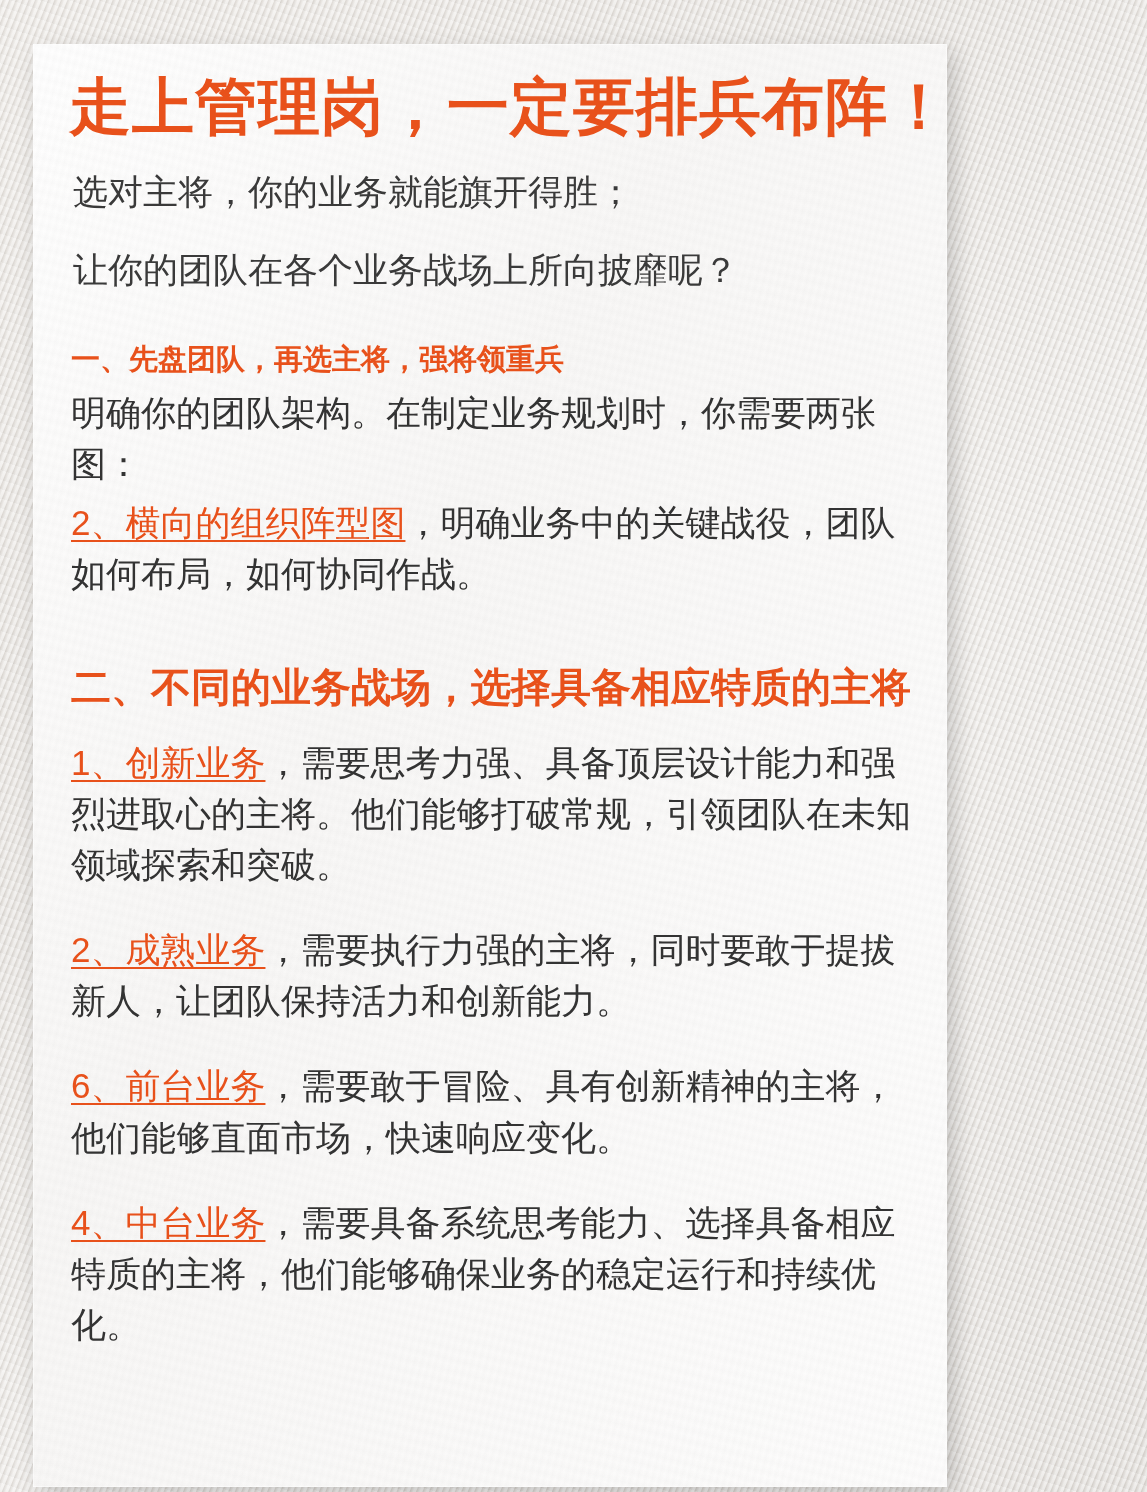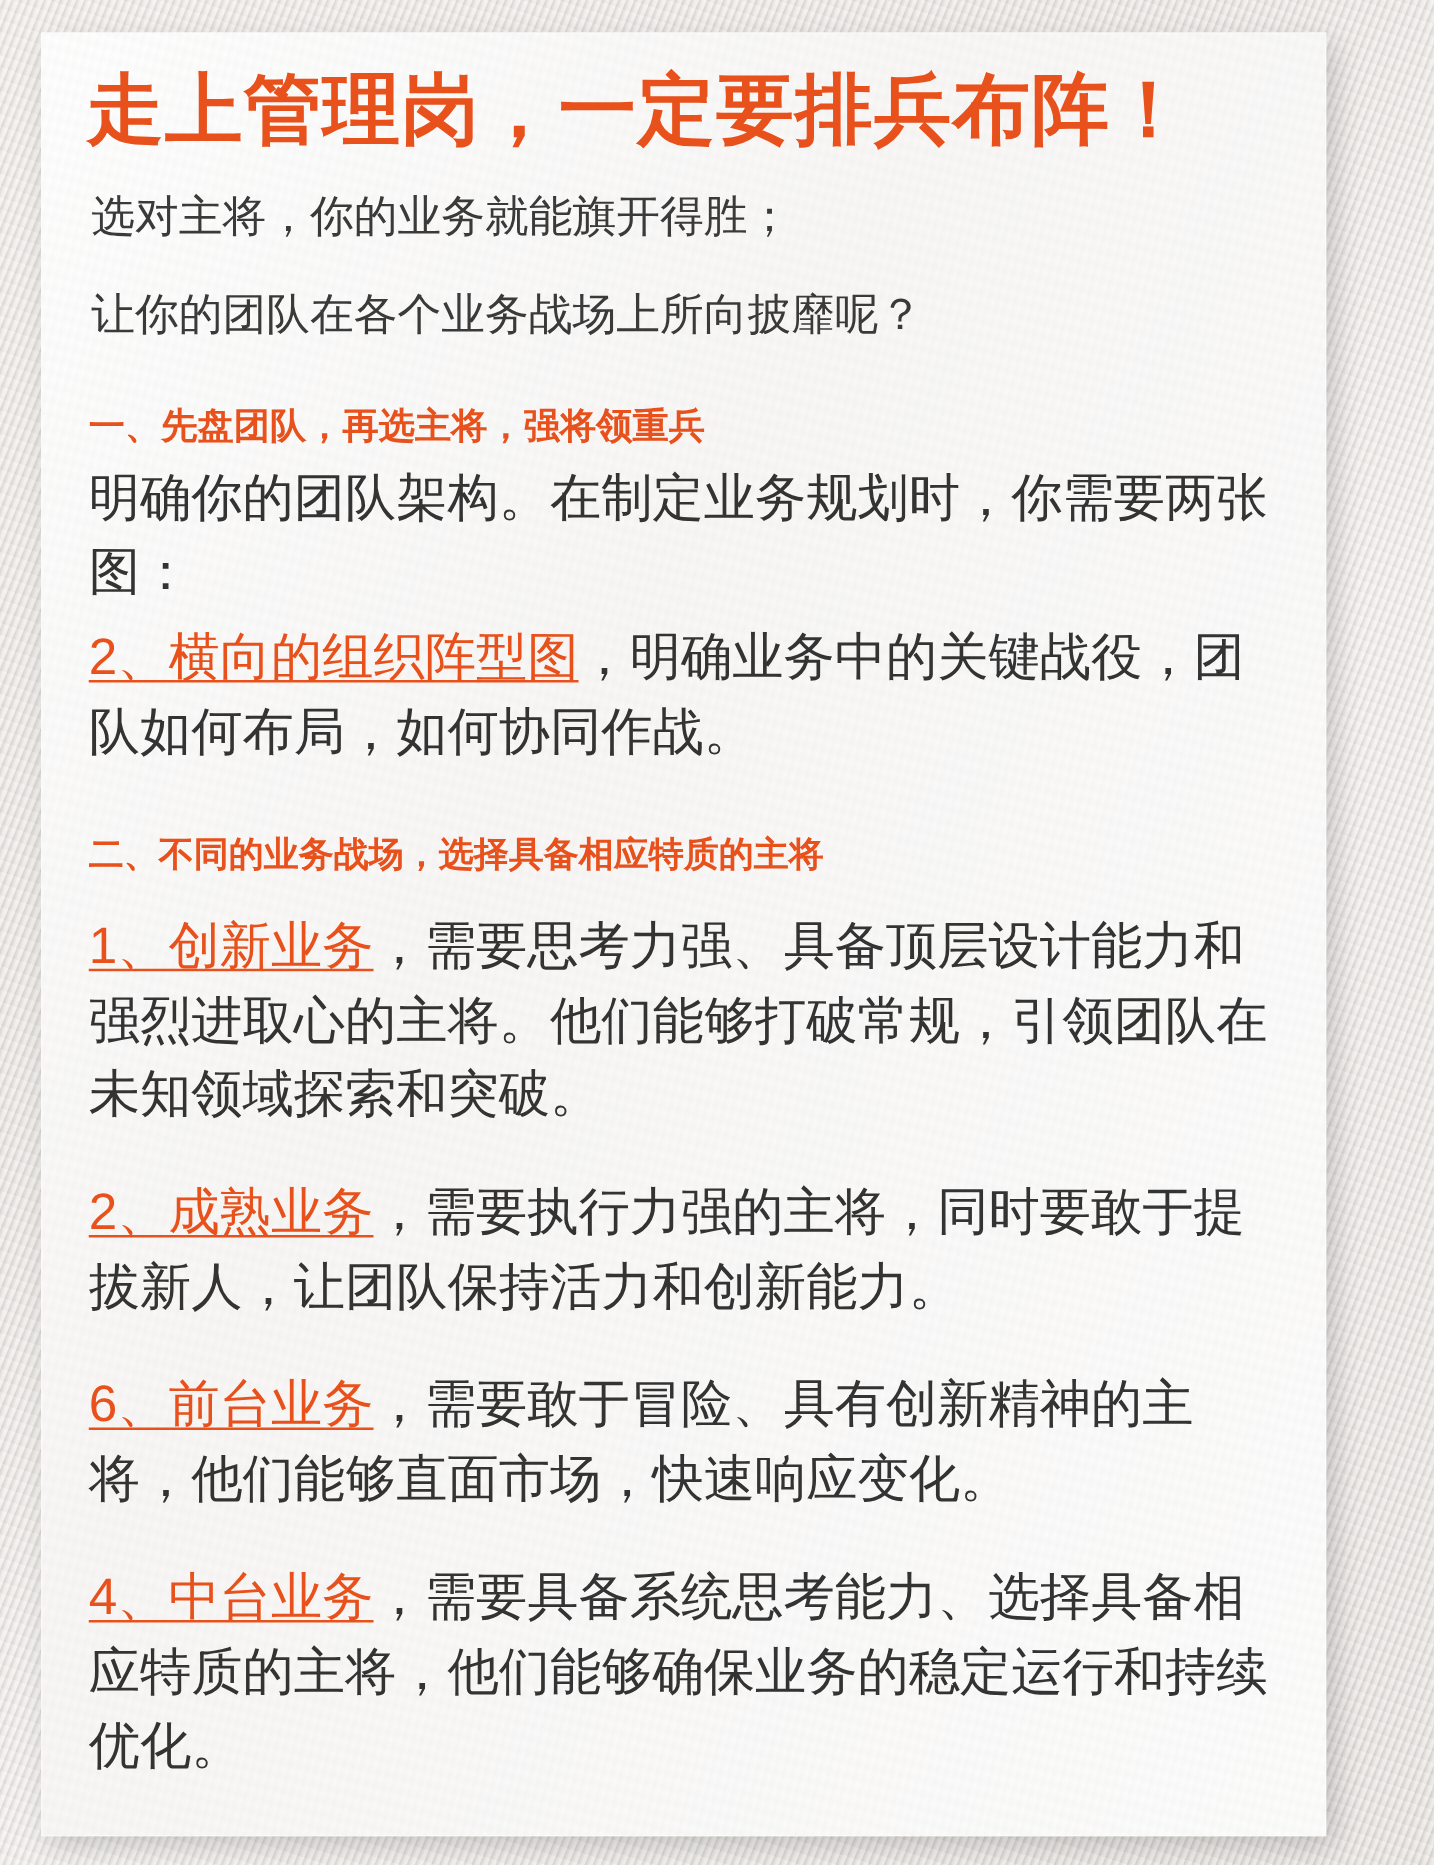--- a/index.html
+++ b/index.html
@@ -19,22 +19,22 @@
     position: absolute;
     inset: 0;
     background:
       repeating-linear-gradient(112deg, rgba(255,255,255,0.55) 0px, rgba(255,255,255,0.55) 2px, rgba(205,200,195,0.35) 3px, rgba(255,255,255,0.5) 6px),
       repeating-linear-gradient(18deg, rgba(0,0,0,0.035) 0px, rgba(0,0,0,0.0) 4px, rgba(255,255,255,0.25) 9px),
       linear-gradient(135deg, #e8e4df 0%, #dfdbd6 35%, #e9e6e2 60%, #d8d4cf 100%);
   }
   .card {
     position: absolute;
     left: 33px;
-    top: 26px;
-    width: 1028px;
+    top: 44px;
+    width: 914px;
     height: 1443px;
     background:
       linear-gradient(120deg, rgba(255,255,255,0.85) 0%, rgba(248,247,246,0.9) 40%, rgba(255,255,255,0.8) 100%),
       linear-gradient(#fbfaf9, #f4f2f0);
     box-shadow: 6px 8px 22px rgba(0,0,0,0.18), 0 0 0 1px rgba(255,255,255,0.6) inset;
     overflow: hidden;
   }
   .card::after {
     content: "";
     position: absolute;
@@ -69,25 +69,25 @@
   .lead div { white-space: nowrap; margin-top: 24px; }
 
   .section-head {
     color: #e8511b;
     font-size: 29px;
     font-weight: bold;
     line-height: 1.2;
     margin: 0 0 10px 2px;
     white-space: nowrap;
   }
-  .section-head.h2 { font-size: 28px; margin-top: 51px; margin-bottom: 26px; }
+  .section-head.h2 { font-size: 40px; margin-top: 64px; margin-bottom: 26px; }
 
   .para {
     color: #333333;
-    font-size: 41px;
+    font-size: 35px;
     line-height: 1.46;
     margin: 0 0 8px 2px;
   }
   .para.gap { margin-bottom: 34px; }
 
   .hl {
     color: #e8511b;
     text-decoration: underline;
     text-underline-offset: 5px;
     text-decoration-thickness: 2px;

